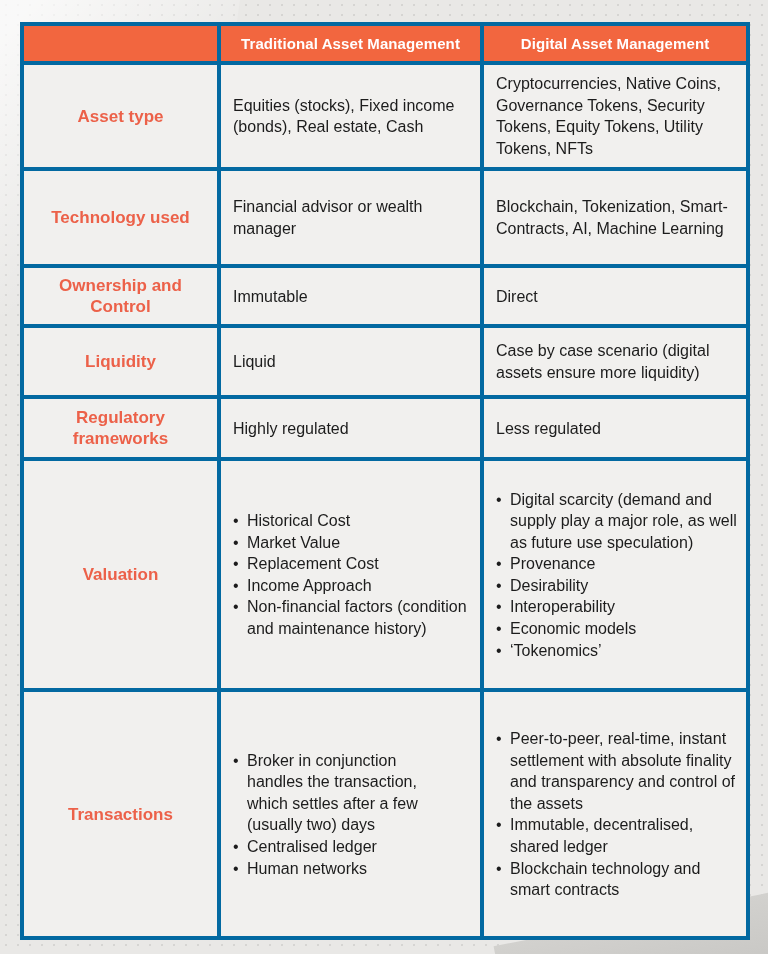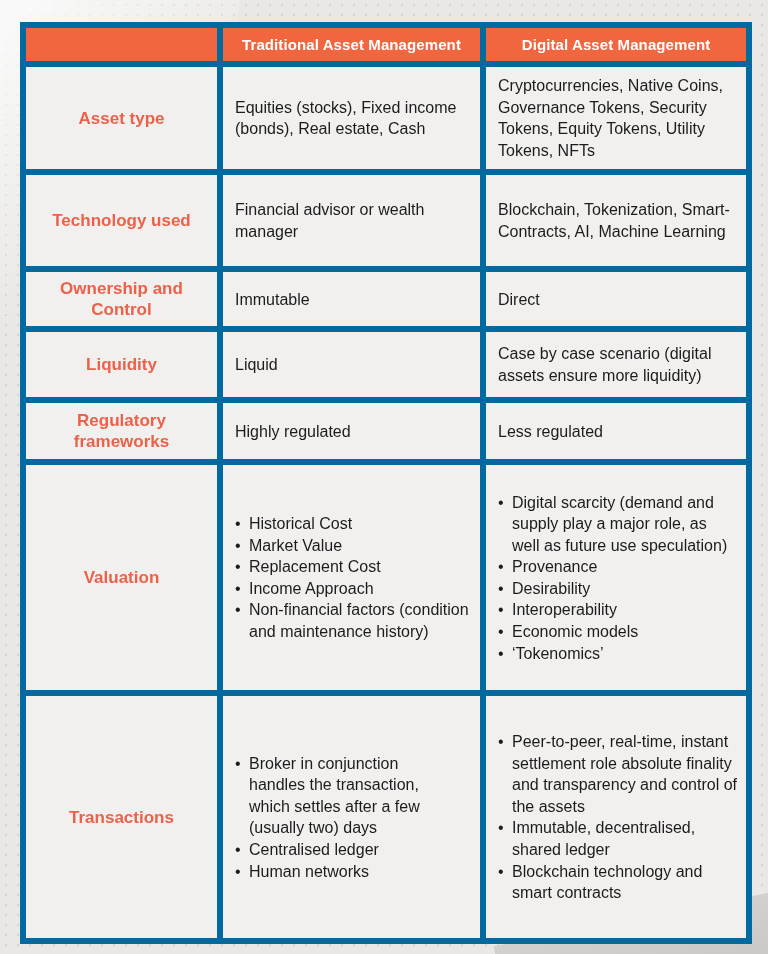--- a/index.html
+++ b/index.html
@@ -26,21 +26,21 @@
   table.cmp {
     position:absolute; left:20px; top:22px;
     width:726px;
     border-collapse:collapse;
     table-layout:fixed;
   }
   col.c1 { width:197px; }
   col.c2 { width:263px; }
   col.c3 { width:266px; }
   .cmp th, .cmp td {
-    border:6px solid #0369a1;
+    border:4px solid #0369a1;
     vertical-align:middle;
     background:#f1f0ee;
   }
   tr.r-head { height:39px; }
   tr.r0 { height:105px; }
   tr.r1 { height:97px; }
   tr.r2 { height:60px; }
   tr.r3 { height:71px; }
   tr.r4 { height:62px; }
   tr.r5 { height:231px; }
@@ -185,21 +185,21 @@
             <span class="bullet-text">Centralised ledger</span>
           </div>
           <div class="bullet-item">
             <span class="bullet">•</span>
             <span class="bullet-text">Human networks</span>
           </div>
         </td>
       <td class="val">
           <div class="bullet-item">
             <span class="bullet">•</span>
-            <span class="bullet-text">Peer-to-peer, real-time, instant settlement role absolute finality and transparency and control of the assets</span>
+            <span class="bullet-text">Peer-to-peer, real-time, instant settlement with absolute finality and transparency and control of the assets</span>
           </div>
           <div class="bullet-item">
             <span class="bullet">•</span>
             <span class="bullet-text">Immutable, decentralised, shared ledger</span>
           </div>
           <div class="bullet-item">
             <span class="bullet">•</span>
             <span class="bullet-text">Blockchain technology and smart contracts</span>
           </div>
         </td>

